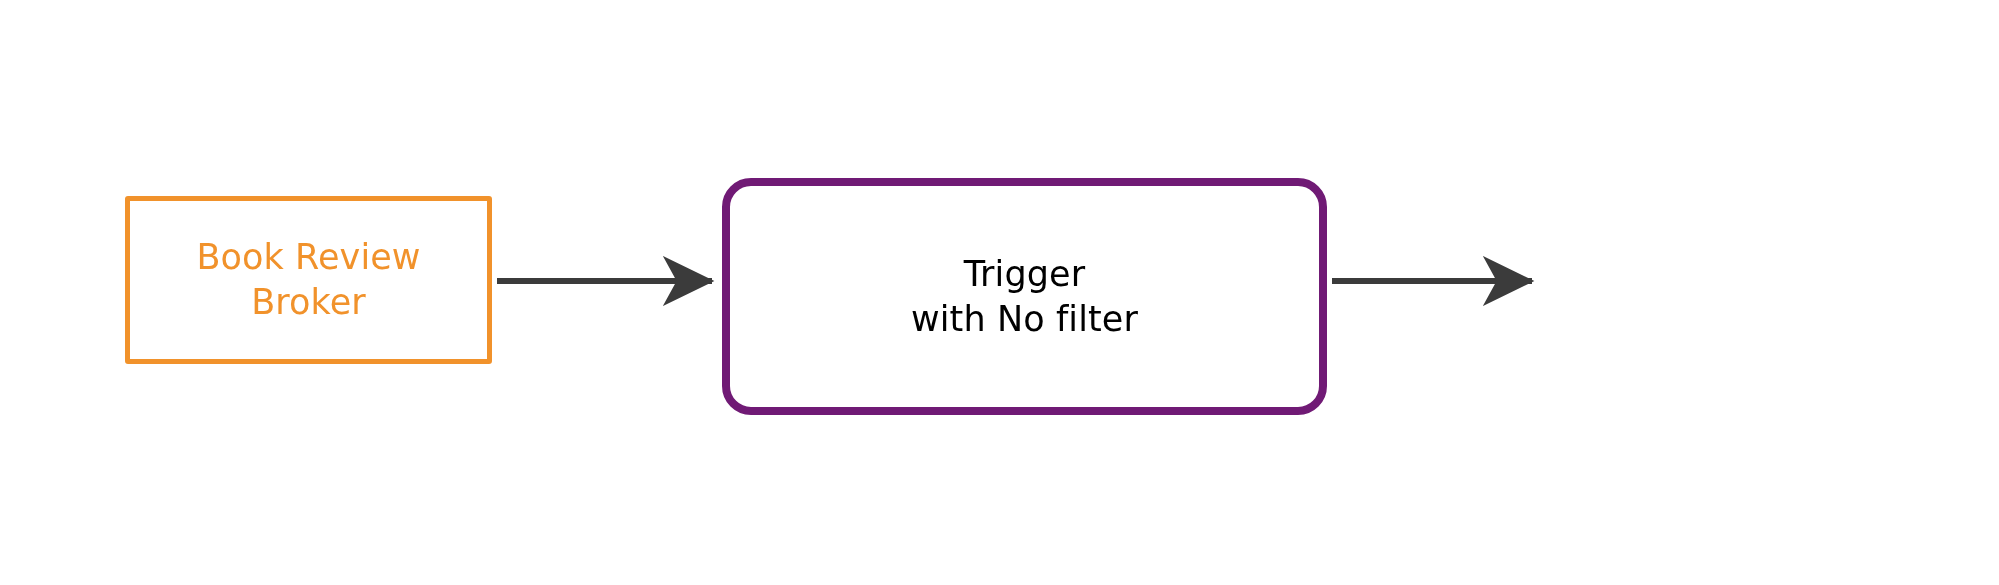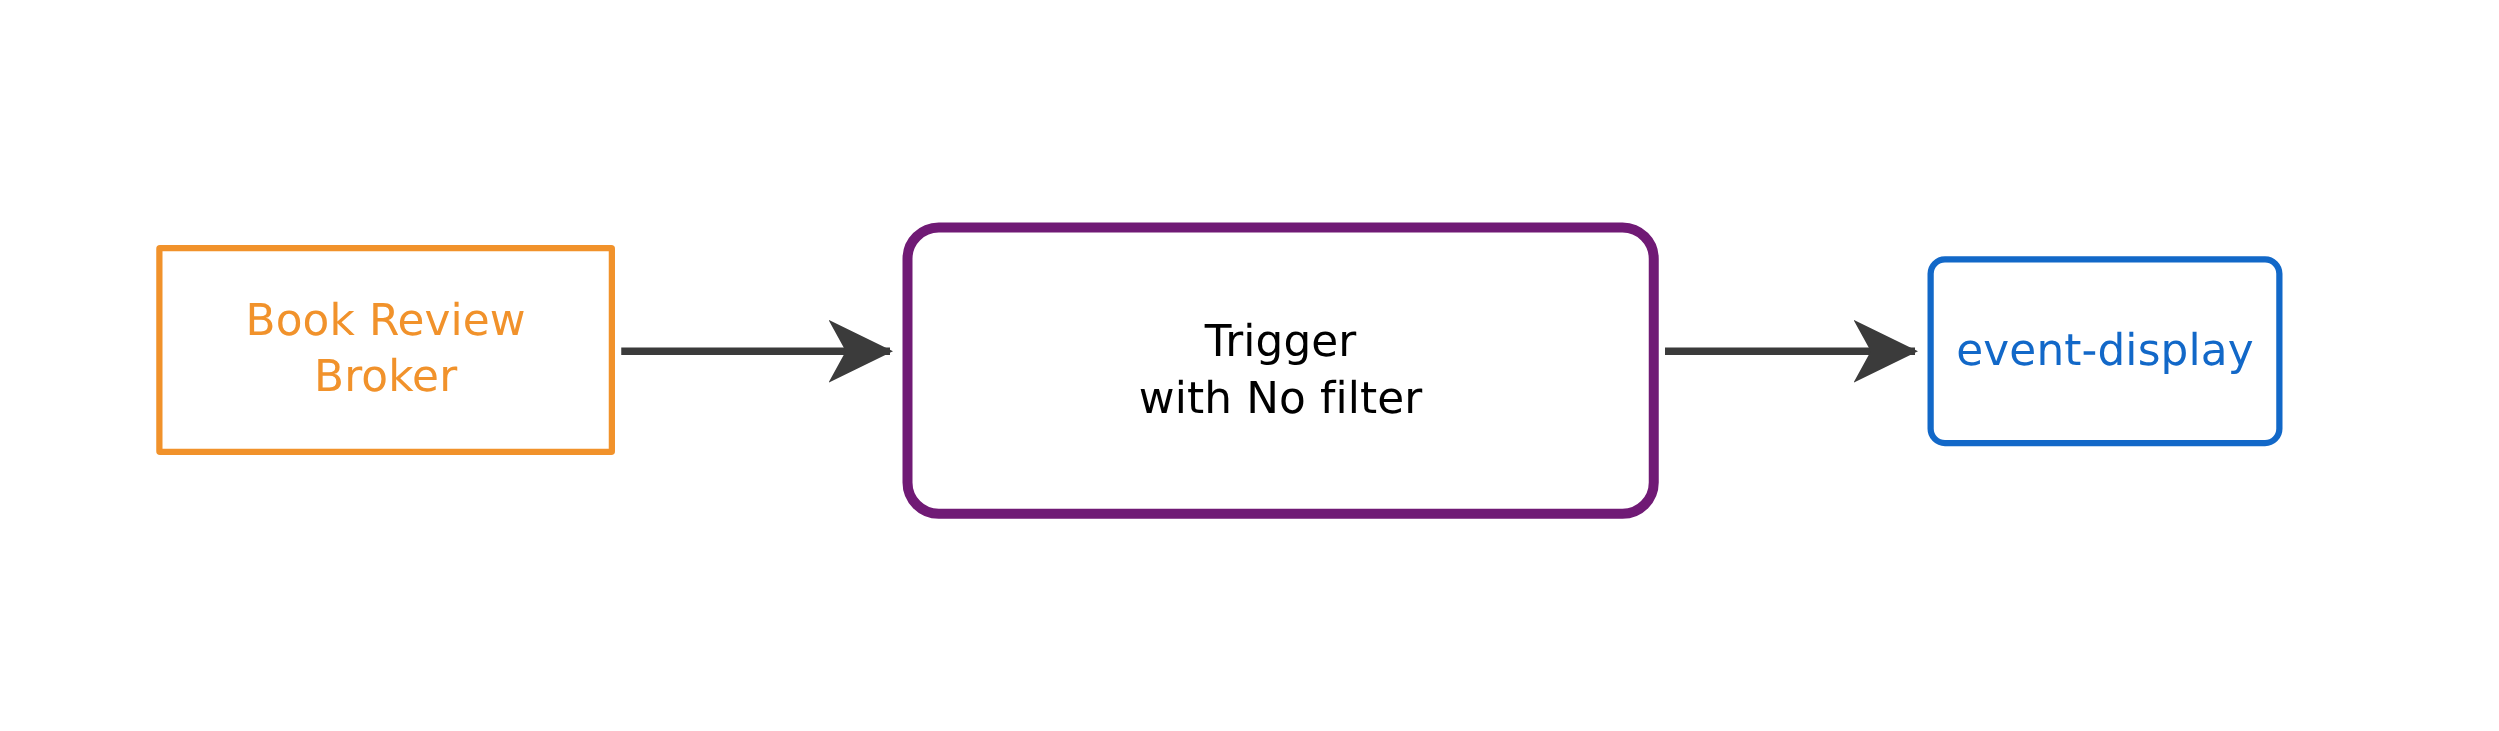--- a/index.html
+++ b/index.html
@@ -110,17 +110,14 @@
   <div class="node" id="node-source">
     <span class="node-label">Book Review
 Broker</span>
   </div>
 
   <div class="node" id="node-trigger">
     <span class="node-label">Trigger
 with No filter</span>
   </div>
 
-  <div class="node" id="node-sink">
-    <span class="node-label">event-display</span>
-  </div>
 
 </div>
 
 </body></html>

